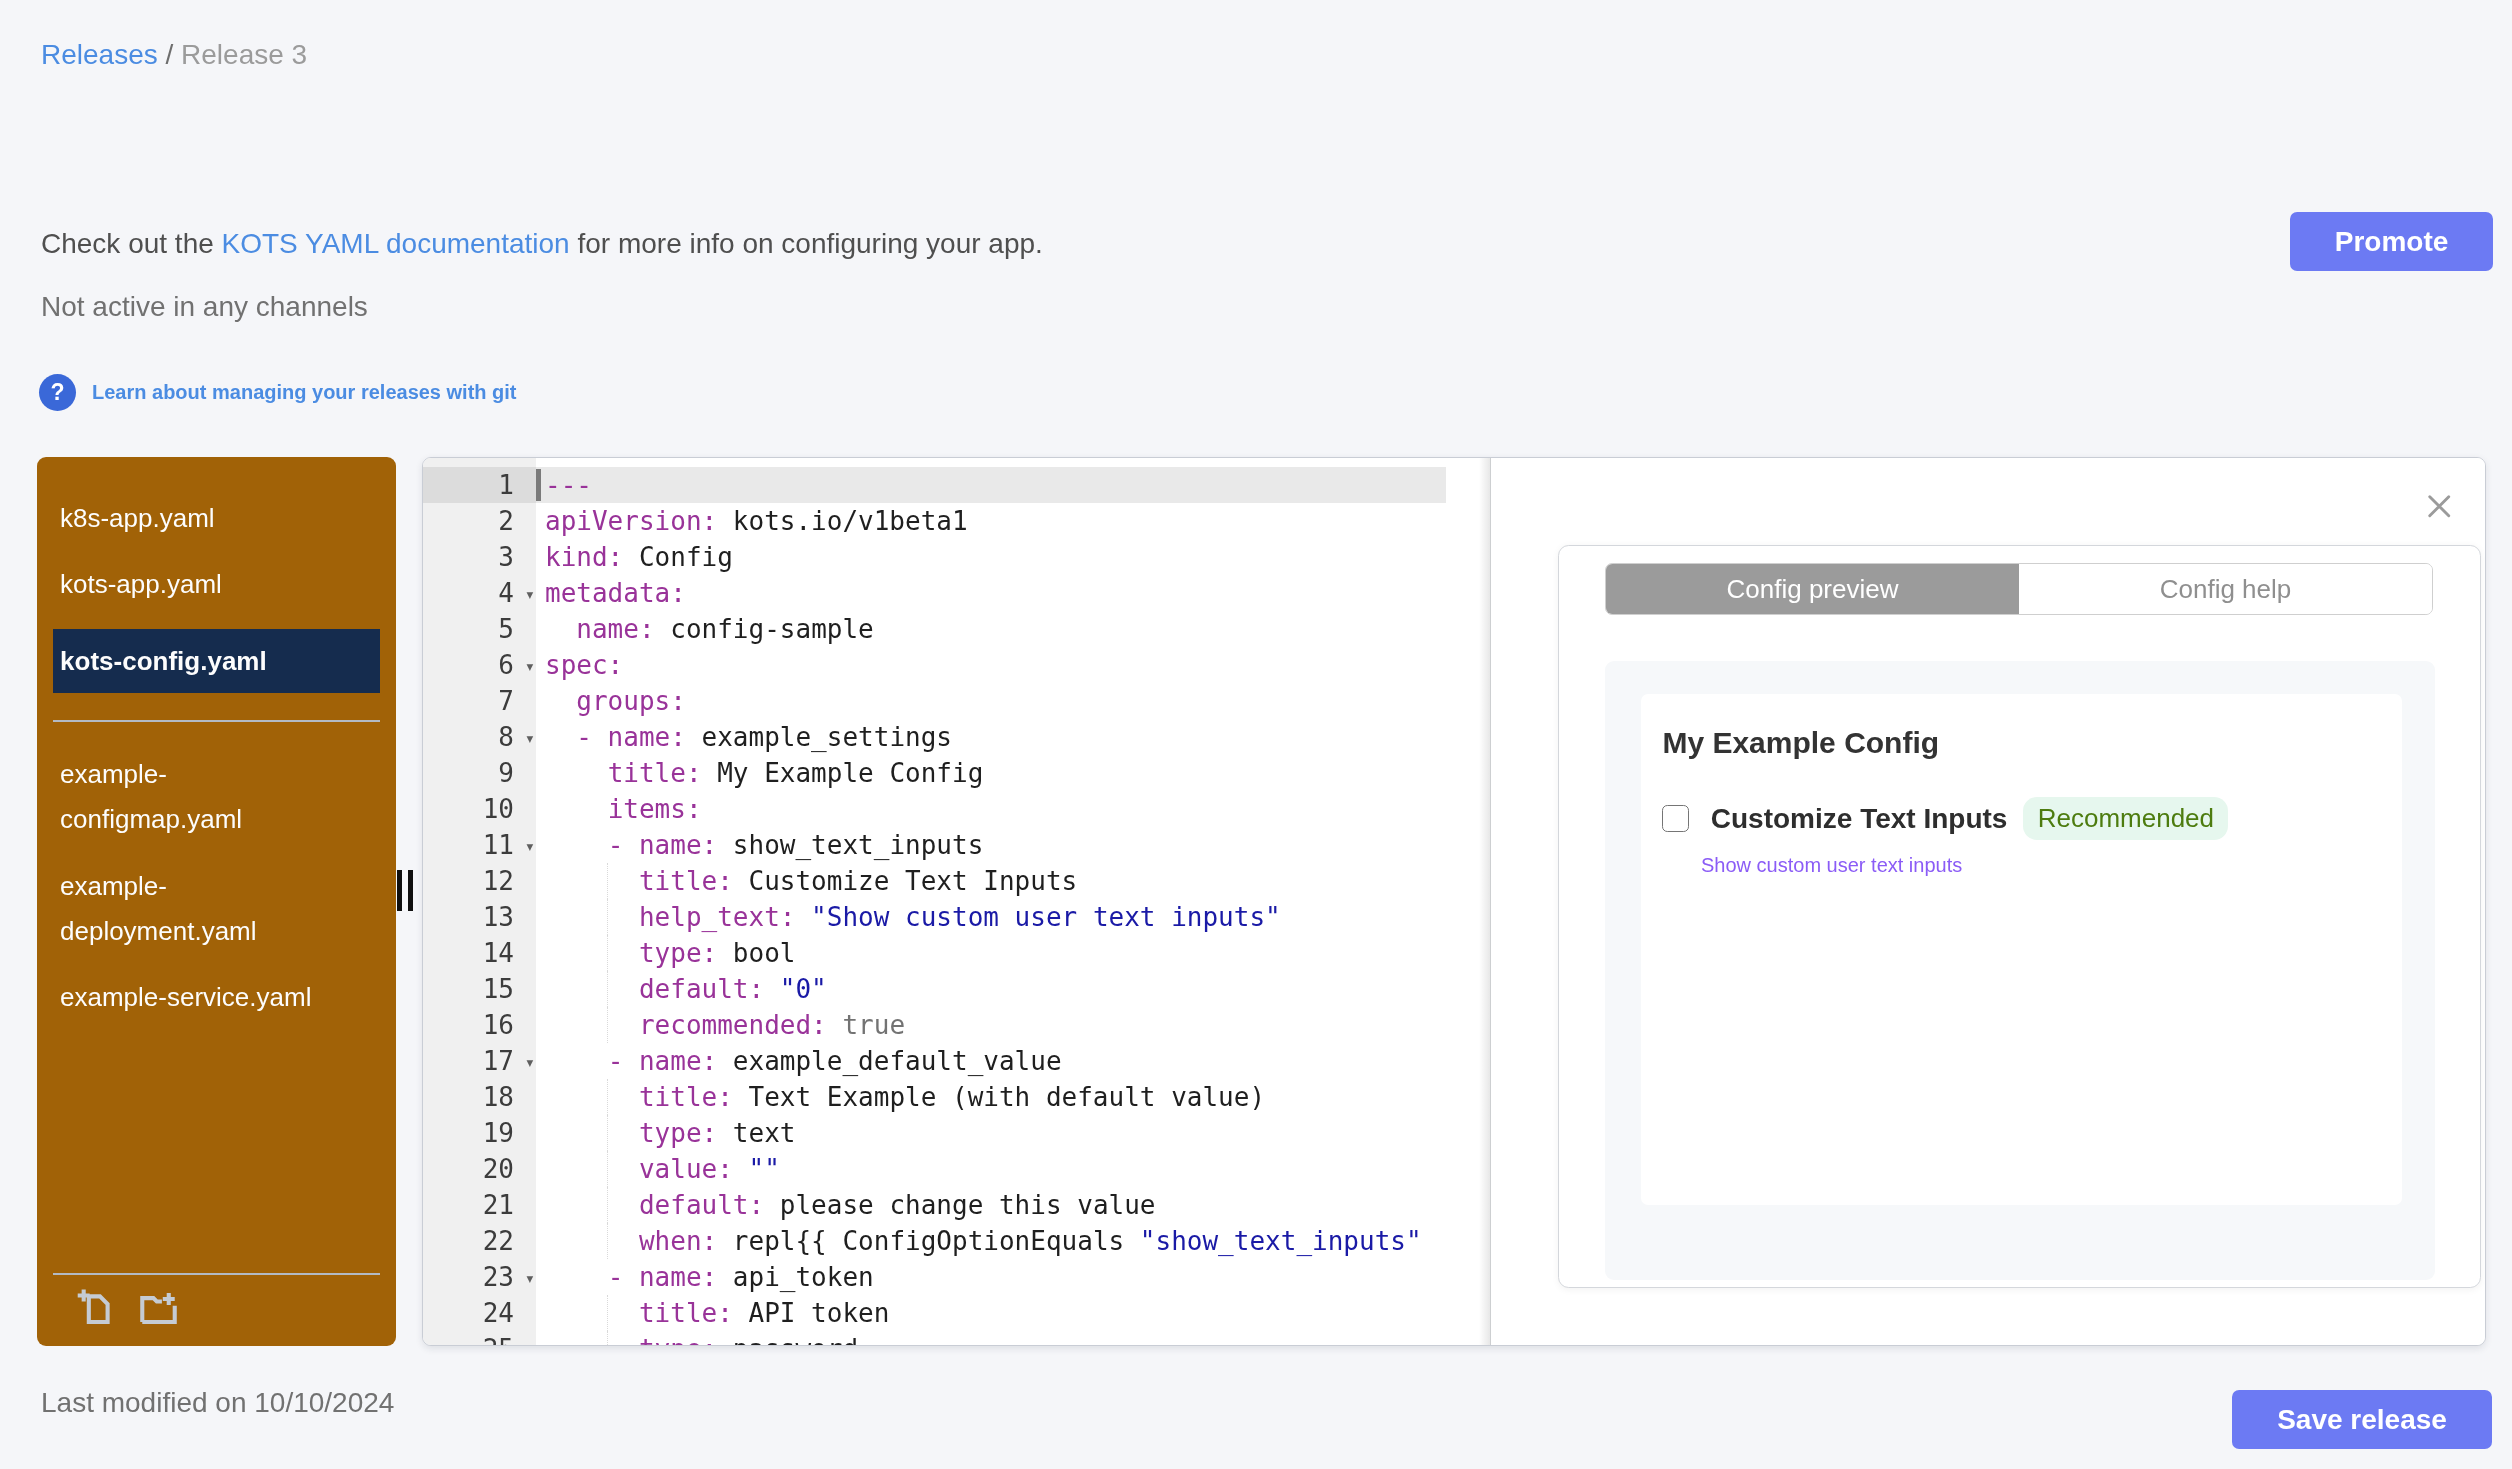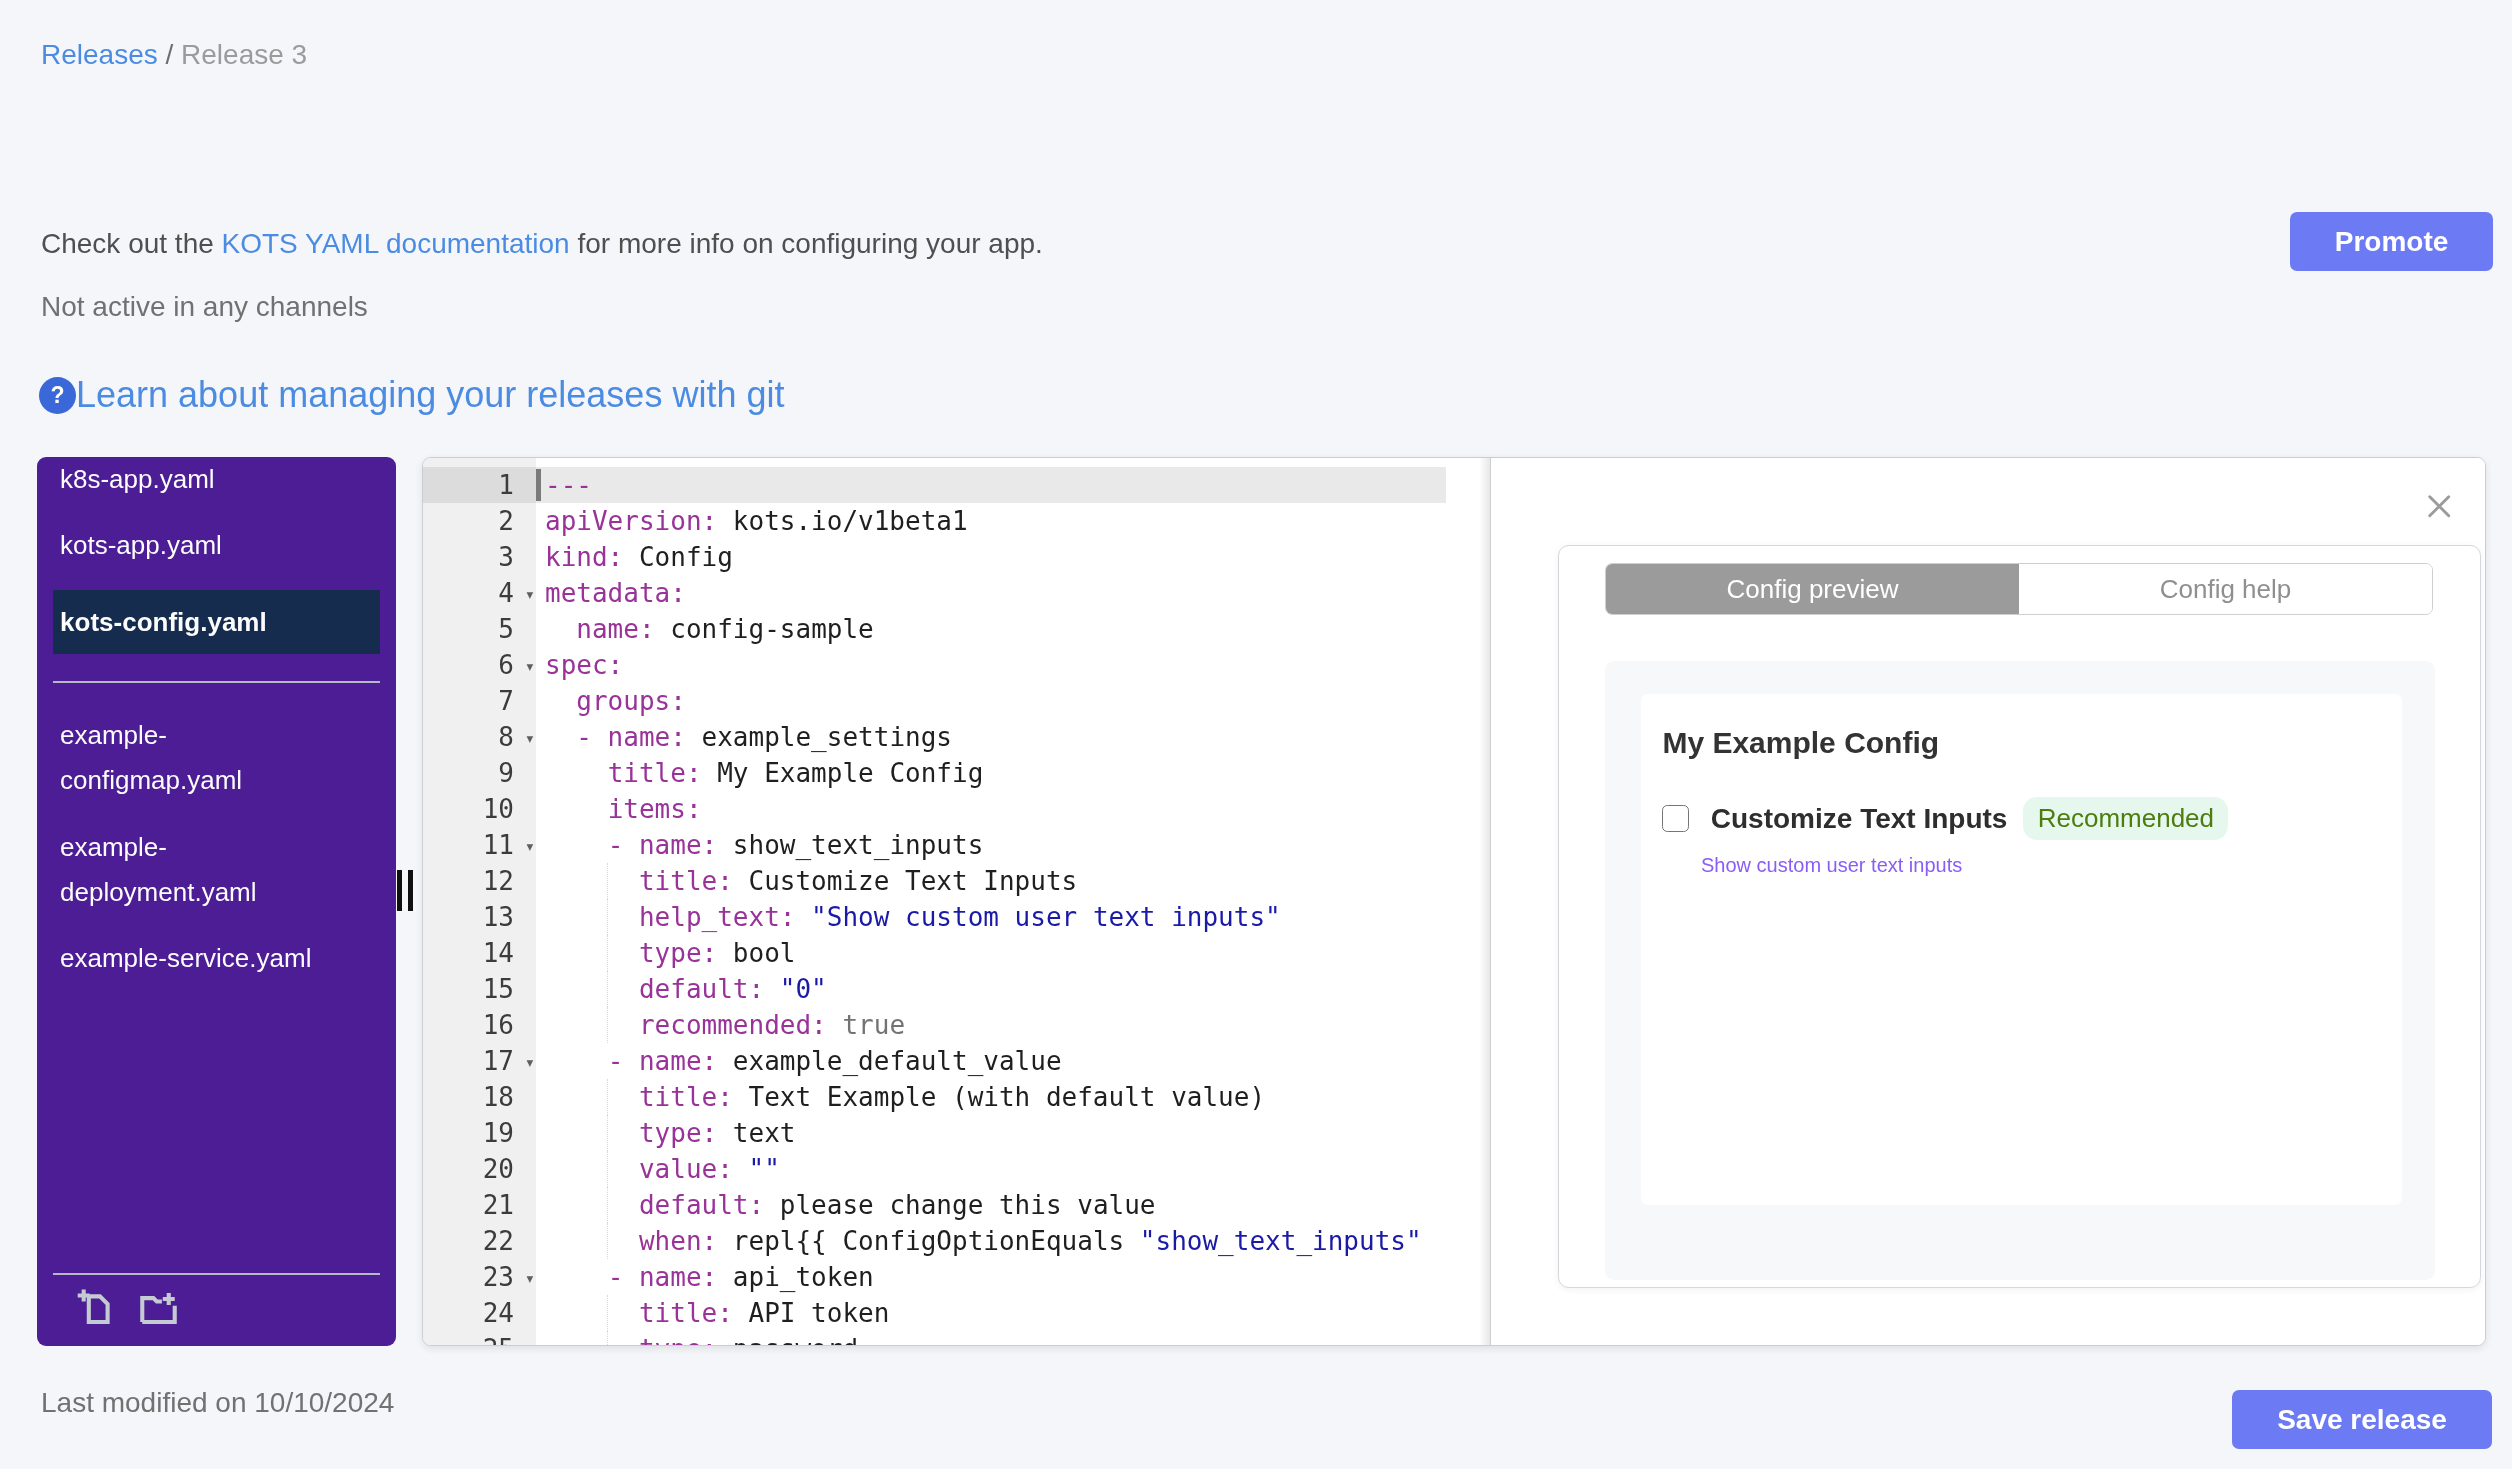--- a/index.html
+++ b/index.html
@@ -21,34 +21,34 @@
 
   .doc-line { position:absolute; left:41px; top:228px; font-size:28px; color:#4f4f4f; }
   .channels-line { position:absolute; left:41px; top:291px; font-size:28px; color:#717171;text-align:right; }
 
   .git-row { position:absolute; left:39px; top:374px; display:flex; align-items:center; }
   .q-circle {
     width:37px; height:37px; border-radius:50%; background:#3a68d8; color:#fff;
     display:flex; align-items:center; justify-content:center;
     font-size:23px; font-weight:700; flex:none;
   }
-  .git-link { font-size:36px; }
+  .git-link { margin-left:16px; font-size:20px;font-weight:bold; }
 
   .btn {
     position:absolute; display:flex; align-items:center; justify-content:center;
     background:#6c7af3; color:#fff; font-size:28px; font-weight:700;
     border-radius:7.1px; cursor:pointer; border:none;
   }
   .promote-btn { left:2290px; top:212px; width:203px; height:59px; }
   .save-btn   { left:2232px; top:1382px; width:260px; height:59px;margin-top:8px; }
 
   
   .sidebar {
     position:absolute; left:37px; top:457px; width:359px; height:889px;
-    background:#4c1d95; border-radius:9px; overflow:hidden;
+    background:#a16207; border-radius:9px; padding-top:39px; overflow:hidden;
   }
   .file {
     width:267px; margin:0 0 21.4px 23px; font-size:26px; line-height:45px;
     color:#fdfdfd; overflow-wrap:anywhere; cursor:pointer;
   }
   .file.selected {
     width:auto; margin:0 16px 21.4px 16px; padding:9.8px 7.1px;
     background:#152c4e; font-weight:700;
   }
   .side-divider { height:1.8px; background:#b3bac4; margin:27px 16px 30px 16px; }

